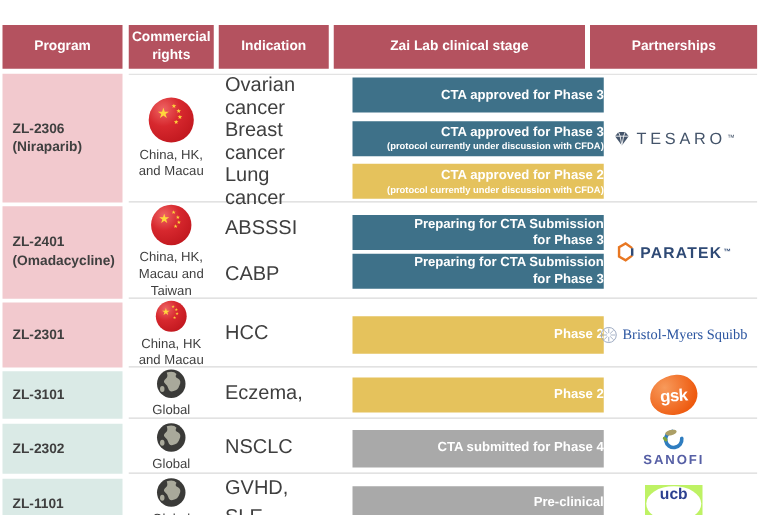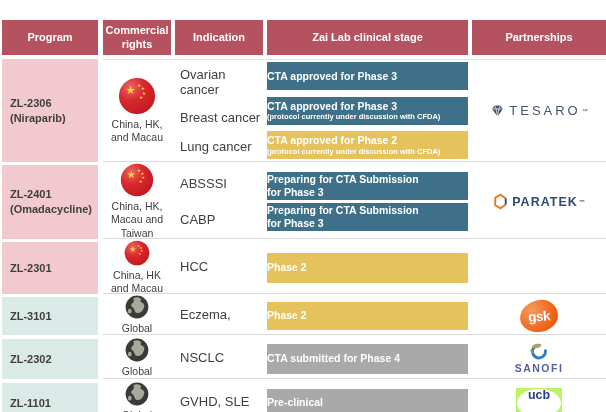--- a/index.html
+++ b/index.html
@@ -30,31 +30,31 @@
           padding-left: 8px; font-weight: bold; font-size: 11px; color: #3f3f3f; line-height: 1.35; }
   .prog.green { background: #daeae6; }
 
   .row-right { display: flex; flex: 1; background: #fff; border-bottom: 1px solid #d9d9d9; }
   .body-row.r1 .row-right { border-top: 1px solid #e3e3e3; }
 
   .rights { display: flex; flex-direction: column; align-items: center; justify-content: center;
             font-size: 10.5px; color: #3f3f3f; text-align: center; line-height: 1.25; }
   .rights svg { margin-bottom: 3px; flex: none; }
 
-  .ind { display: flex; flex-direction: column; color: #3f3f3f; font-size: 13px; padding-left: 5px; }
+  .ind { display: flex; flex-direction: column; color: #3f3f3f; font-size: 16px; padding-left: 5px; }
   .ind.spread { justify-content: space-around; }
   .ind.center { justify-content: center; line-height: 1.4; }
 
   .stagecol { display: flex; flex-direction: column; }
   .stagecol.spread { justify-content: space-between; padding: 2px 0; }
   .stagecol.pair   { justify-content: center; gap: 3px; }
   .stagecol.single { justify-content: center; }
 
-  .bar { width: 100%; min-height: 28px; color: #fff; font-weight: bold; text-align: left;
-         display: flex; flex-direction: column; justify-content: center; line-height: 1.2; }
+  .bar { width: 100%; min-height: 28px; color: #fff; font-weight: bold; text-align: right;
+         display: flex; flex-direction: column; justify-content: center; line-height: 1.2; margin-left: 15px; }
   .bar .main { font-size: 10.5px; }
   .bar .note { font-size: 7.5px; line-height: 1.2; }
   .bar.teal   { background: #3e7189; }
   .bar.yellow { background: #e5c25c; }
   .bar.gray   { background: #a9a9a9; }
 
   .partner { display: flex; align-items: center; justify-content: center; }
 
   
   .tesaro { display: flex; align-items: center; color: #44546a; font-size: 13px; letter-spacing: 3px; }
@@ -219,20 +219,30 @@
         <div>and Macau</div>
       </div>
       <div class="ind center w-ind">
         <span>HCC</span>
       </div>
       <div class="stagecol single w-stage">
         <div class="bar yellow" style="min-height:30px">
           <span class="main">Phase 2</span>
         </div>
       </div>
+      <div class="partner w-part">
+        <div class="bms">
+          <svg viewBox="0 0 20 20" width="14" height="14">
+            <circle cx="10" cy="10" r="8.6" fill="none" stroke="#9aa8bf" stroke-width="1.1"></circle>
+            <path d="M10 2.5 V17.5 M2.5 10 H17.5 M4.6 4.6 L15.4 15.4 M15.4 4.6 L4.6 15.4" stroke="#9aa8bf" stroke-width="1" fill="none"></path>
+            <circle cx="10" cy="10" r="2.2" fill="#fff"></circle>
+          </svg>
+          <span>Bristol-Myers Squibb</span>
+        </div>
+      </div>
     </div>
   </div>
 
   <div class="row body-row r4">
     <div class="prog green w-prog">
       <div>ZL-3101</div>
     </div>
     <div class="row-right">
       <div class="rights w-rights">
         <svg viewBox="0 0 40 40" width="24" height="24">

